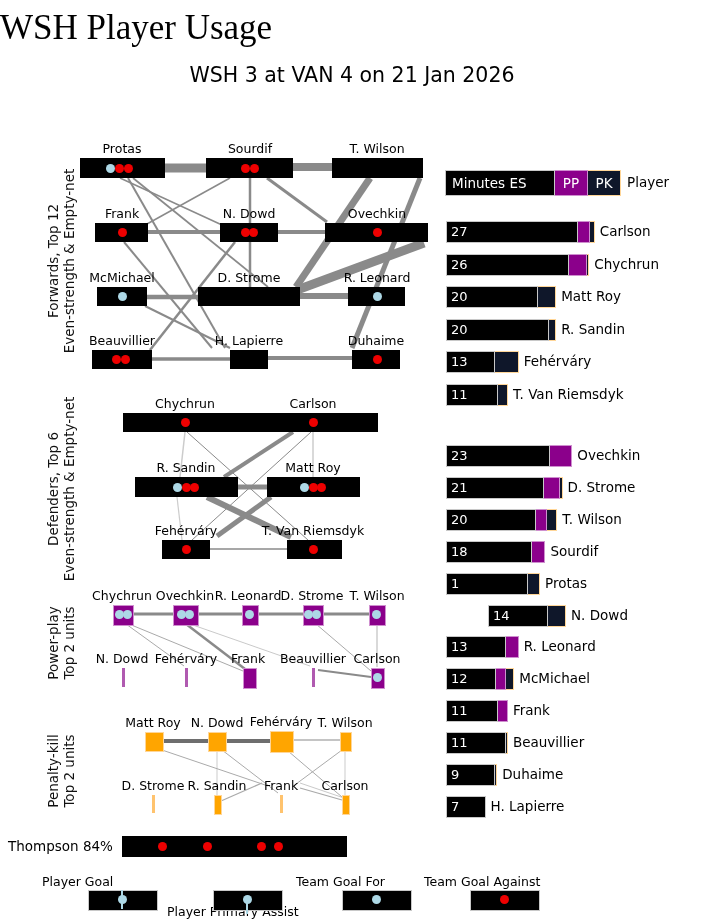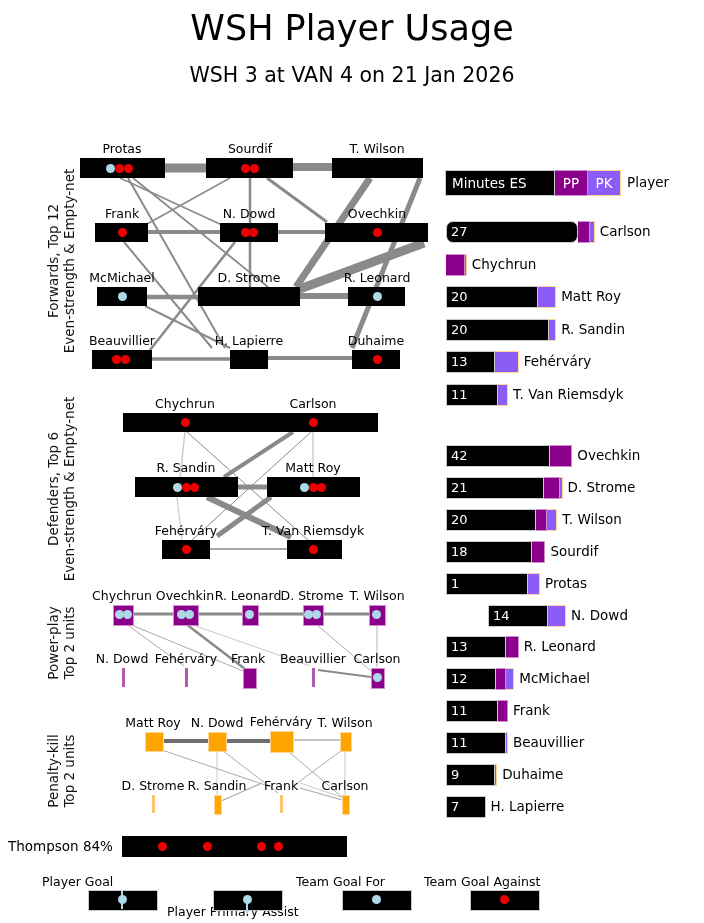--- a/index.html
+++ b/index.html
@@ -1,39 +1,39 @@
 <!DOCTYPE html>
 <html><head>
 <meta charset="utf-8">
 <style>
   html,body{margin:0;padding:0;background:#fff;}
   .page{position:relative;width:704px;height:923px;background:#fff;overflow:hidden;
         font-family:"DejaVu Sans","Liberation Sans",sans-serif;color:#000;}
-  .title{position:absolute;top:8px;left:0;width:704px;text-align:center;font-size:35px;}
+  .title{position:absolute;top:8px;left:0;width:704px;text-align:left;font-size:35px;font-family:Liberation Serif, serif;}
   .subtitle{position:absolute;top:63px;left:0;width:704px;text-align:center;font-size:20.5px;}
   .credit{position:absolute;top:106px;left:0;width:704px;text-align:center;font-size:12.5px;}
   #lines-svg{position:absolute;left:0;top:0;z-index:1;}
   #networks,#minutes-panel,#goalie,#marker-legend{position:absolute;left:0;top:0;width:704px;height:923px;z-index:2;pointer-events:none;}
   .rot-label{position:absolute;width:240px;height:34px;transform:rotate(-90deg);
              text-align:center;font-size:13.5px;line-height:16px;color:#111;}
   .node{position:absolute;}
   .node.es{background:#000;}
   .node.pp{background:#8B008B;border:1px solid #cf8fcf;}
   .node.pp.thin{background:#b05ab0;border:none;}
   .node.pk{background:#FFA500;border:1px solid #ffd698;}
   .node.pk.thin{background:#ffc36e;border:none;}
   .node-label{position:absolute;width:130px;text-align:center;font-size:12.5px;height:15px;}
   .dot{position:absolute;width:9px;height:9px;border-radius:50%;z-index:3;}
   .dot.for{background:#ADD8E6;}
   .dot.ag{background:#ee0000;}
   .mrow{position:absolute;display:flex;align-items:stretch;height:20px;}
   .seg{height:100%;}
   .seg.es{background:#000;border:1px solid #c8c8c8;}
   .seg.pp{background:#8B008B;border:1px solid #cf8fcf;border-left:none;}
-  .seg.pk{background:#8b5cf6;border:1px solid #ffd698;border-left:none;}
+  .seg.pk{background:#0f172a;border:1px solid #ffd698;border-left:none;}
   .bar-num{color:#fff;font-size:13px;line-height:19px;padding-left:4px;white-space:nowrap;}
   .bar-name{font-size:13.5px;line-height:20px;margin-left:5px;white-space:nowrap;color:#000;}
   .mlegend{position:absolute;display:flex;height:24px;}
   .mlegend .seg{display:flex;align-items:center;color:#fff;font-size:13.5px;}
   .mlegend .seg.es{padding:0 8px 0 6px;}
   .mlegend .seg.pp,.mlegend .seg.pk{justify-content:center;}
   .mlegend-player{font-size:13.5px;line-height:24px;margin-left:6px;color:#000;}
   .goalie-label{position:absolute;font-size:13.5px;text-align:right;}
   .goalie-bar{position:absolute;background:#000;}
   .leg-label{position:absolute;width:160px;font-size:12.5px;}
@@ -221,28 +221,31 @@
       <div class="node-label" style="left: 280px; top: 778px;">Carlson</div>
     </div>
   <div id="minutes-panel">
     <div class="mlegend" style="left: 445px; top: 170px; height: 24px;">
       <div class="seg es" style="width: 94px;">Minutes ES</div>
       <div class="seg pp" style="width: 32px;">PP</div>
       <div class="seg pk" style="width: 32px;">PK</div>
       <div class="mlegend-player">Player</div>
     </div>
   <div class="mrow" style="left: 446px; top: 221px; height: 20px;">
-        <div class="seg es" style="width: 130.248px; border-radius: 7px;">
+        <div class="seg es" style="width: 130.248px;">
           <div class="bar-num">27</div>
         </div>
         <div class="seg pp" style="width: 10.72px;"></div>
         <div class="seg pk" style="width: 3.752px;"></div>
         <div class="bar-name">Carlson</div>
       </div>
       <div class="mrow" style="left: 446px; top: 253.5px; height: 20px;">
+        <div class="seg es" style="width: 120.6px;">
+          <div class="bar-num">26</div>
+        </div>
         <div class="seg pp" style="width: 17.688px;"></div>
         <div class="seg pk" style="width: 1.072px;"></div>
         <div class="bar-name">Chychrun</div>
       </div>
       <div class="mrow" style="left: 446px; top: 286px; height: 20px;">
         <div class="seg es" style="width: 90.048px;">
           <div class="bar-num">20</div>
         </div>
         <div class="seg pk" style="width: 17.152px;"></div>
         <div class="bar-name">Matt Roy</div>
@@ -263,21 +266,21 @@
       </div>
       <div class="mrow" style="left: 446px; top: 383.5px; height: 20px;">
         <div class="seg es" style="width: 49.848px;">
           <div class="bar-num">11</div>
         </div>
         <div class="seg pk" style="width: 9.112px;"></div>
         <div class="bar-name">T. Van Riemsdyk</div>
       </div>
       <div class="mrow" style="left: 446px; top: 445px; height: 20px;">
         <div class="seg es" style="width: 101.84px;">
-          <div class="bar-num">42</div>
+          <div class="bar-num">23</div>
         </div>
         <div class="seg pp" style="width: 21.44px;"></div>
         <div class="bar-name">Ovechkin</div>
       </div>
       <div class="mrow" style="left: 446px; top: 476.9px; height: 20px;">
         <div class="seg es" style="width: 96.48px;">
           <div class="bar-num">21</div>
         </div>
         <div class="seg pp" style="width: 14.472px;"></div>
         <div class="seg pk" style="width: 1.608px;"></div>

